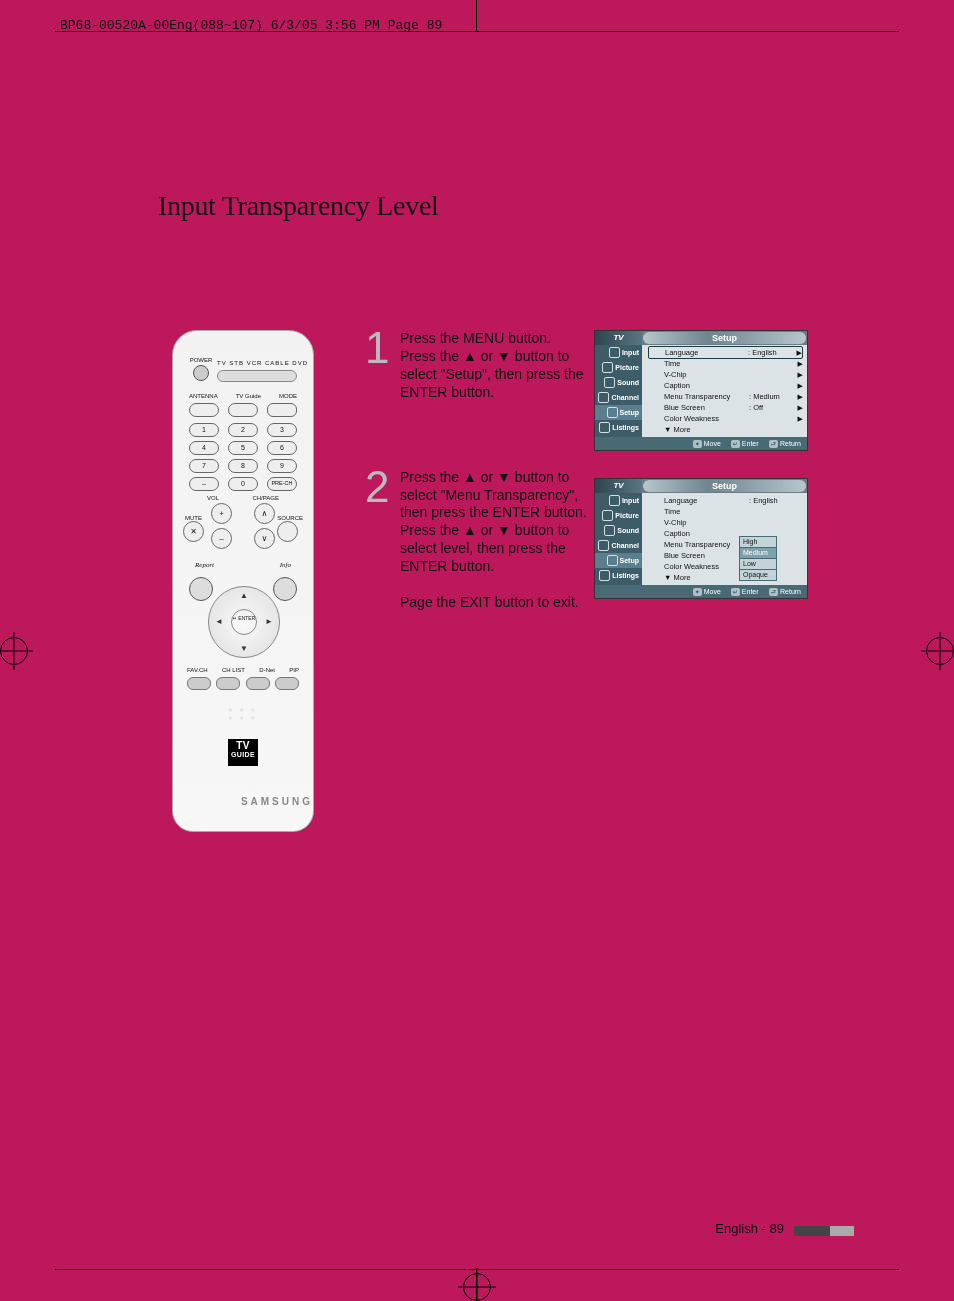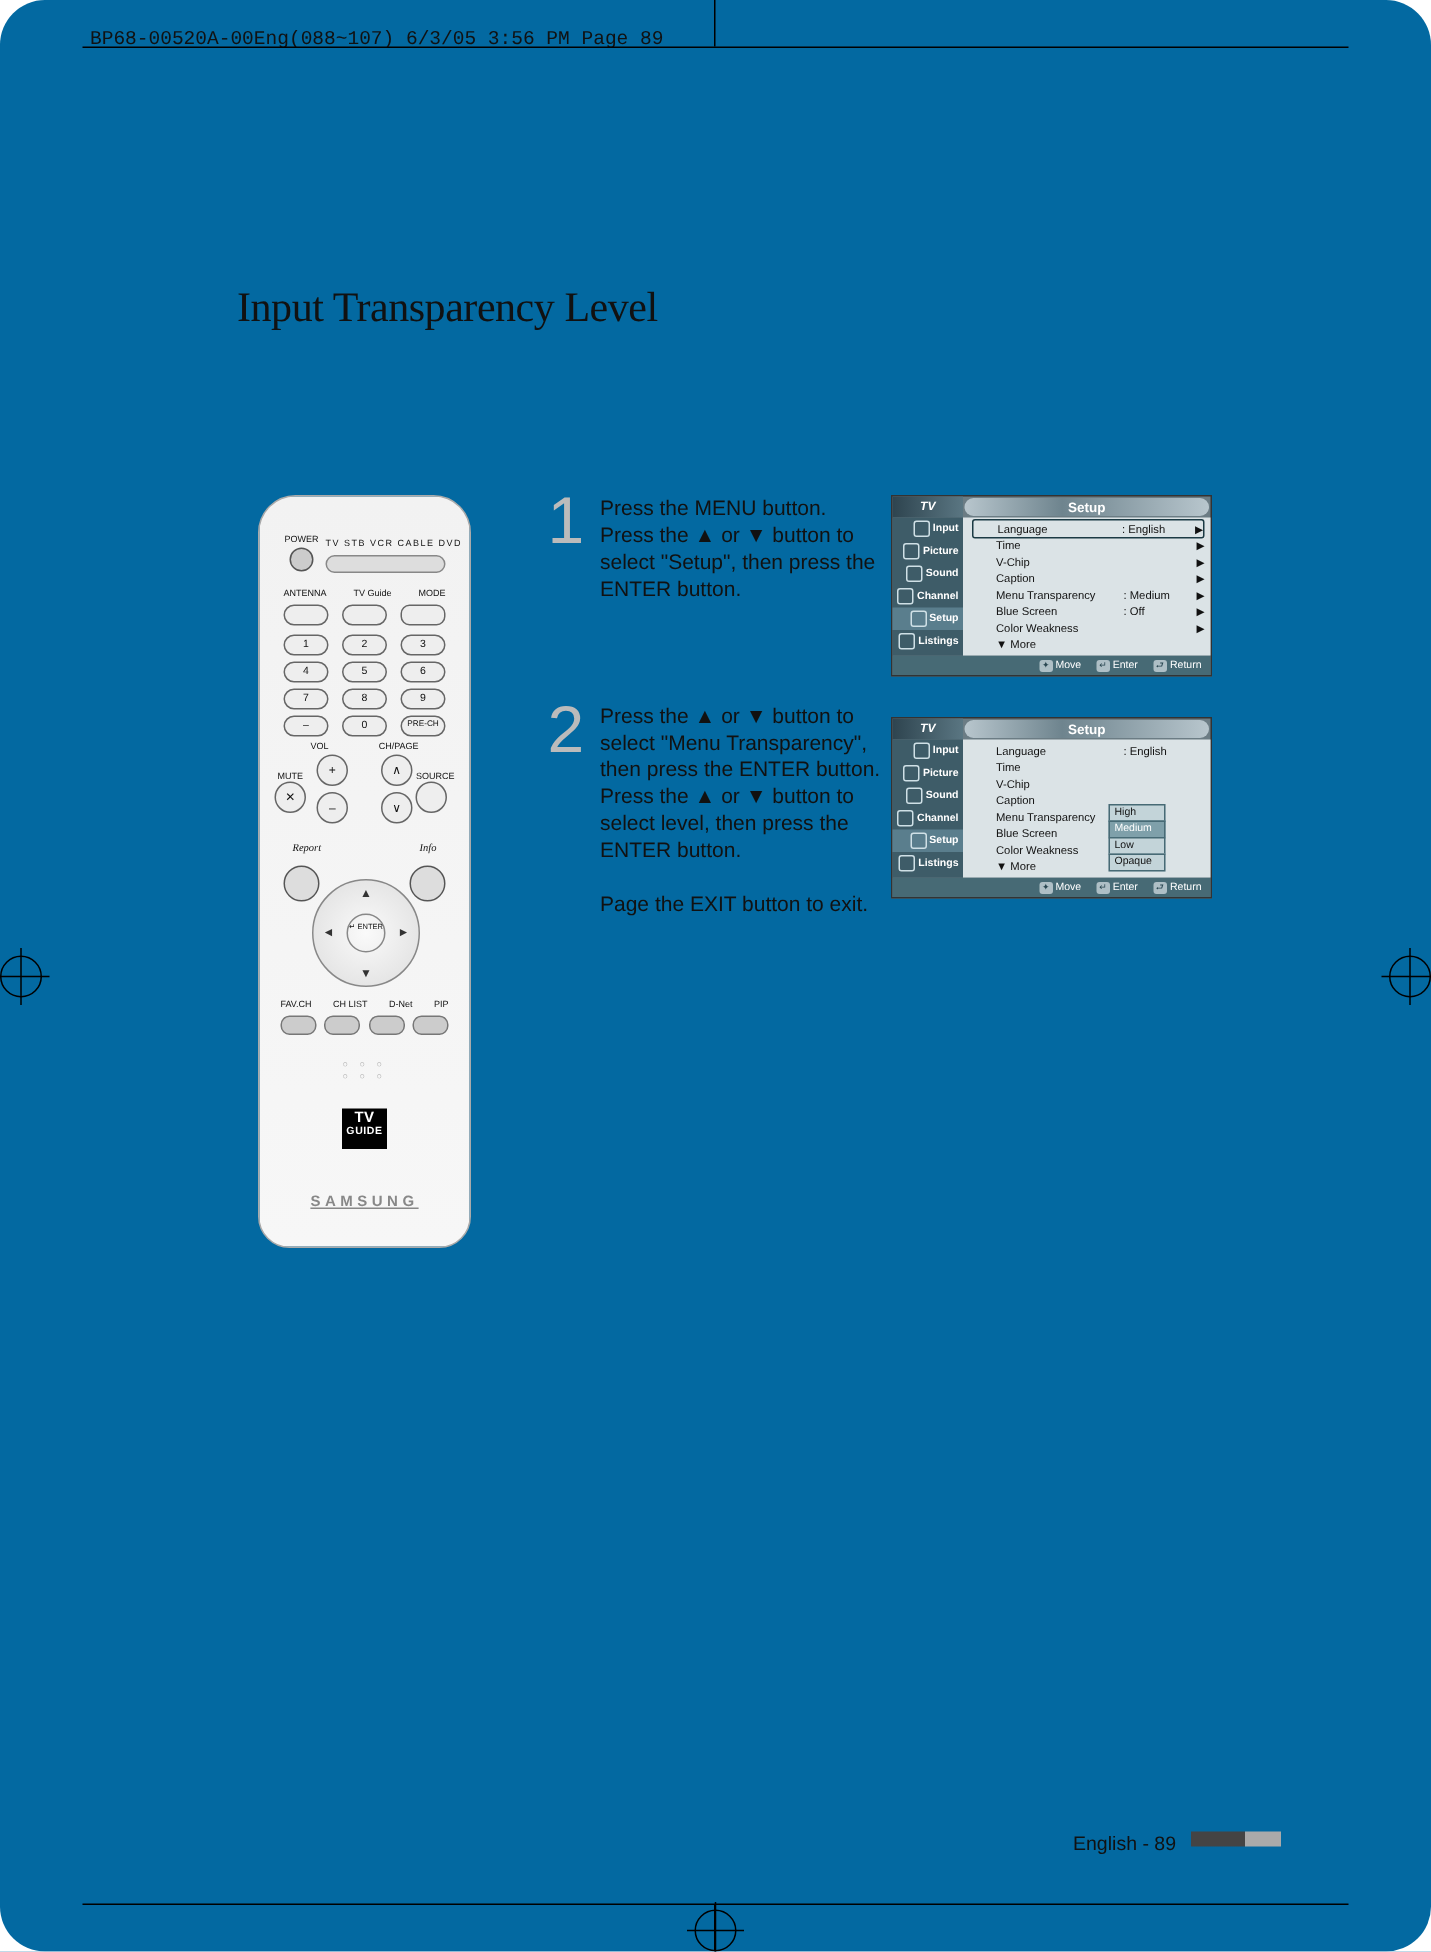--- a/index.html
+++ b/index.html
@@ -1,16 +1,16 @@
 <!DOCTYPE html>
 <html><head>
 <meta charset="utf-8">
 <style>
   html,body{margin:0;padding:0;background:#fff;font-family:Helvetica,Arial,sans-serif;color:#111;}
-  .page{position:relative;width:954px;height:1301px;margin:0 auto;background:#0369a1;border-radius:30px;}
+  .page{position:relative;width:954px;height:1301px;margin:0 auto;background:#be185d;}
   
   .crop{position:absolute;background:#000;}
   .crop.top{top:31px;left:55px;right:55px;height:1px;}
   .crop.top-v{top:0;left:476px;width:1px;height:31px;}
   .crop.bot{bottom:31px;left:55px;right:55px;height:1px;}
   .crop.bot-v{bottom:0;left:476px;width:1px;height:31px;}
   .reg{position:absolute;width:26px;height:26px;border:1px solid #000;border-radius:50%;}
   .reg::before,.reg::after{content:"";position:absolute;background:#000;}
   .reg::before{left:50%;top:-6px;bottom:-6px;width:1px;transform:translateX(-0.5px);}
   .reg::after{top:50%;left:-6px;right:-6px;height:1px;transform:translateY(-0.5px);}
@@ -46,21 +46,21 @@
   .remote .dpad .arr{position:absolute;font-size:8px;color:#333;}
   .remote .dpad .u{top:4px;left:31px;} .remote .dpad .d{bottom:4px;left:31px;}
   .remote .dpad .l{left:6px;top:30px;} .remote .dpad .r{right:6px;top:30px;}
   .remote .botlbls{position:absolute;top:336px;left:14px;right:14px;display:flex;justify-content:space-between;font-size:6px;}
   .remote .botrow{position:absolute;top:346px;left:14px;right:14px;display:flex;justify-content:space-between;}
   .remote .botrow .b{width:22px;height:11px;border:1px solid #777;border-radius:6px;background:#ccc;}
   .remote .dots{position:absolute;top:375px;left:0;right:0;text-align:center;font-size:6px;color:#aaa;letter-spacing:3px;line-height:8px;}
   .remote .tvg{position:absolute;top:408px;left:0;right:0;text-align:center;}
   .remote .tvg .box{display:inline-block;background:#000;color:#fff;font-size:10px;font-weight:700;padding:2px 3px 6px 3px;line-height:9px;letter-spacing:0.3px;position:relative;}
   .remote .tvg .box .g{font-size:7px;font-weight:700;letter-spacing:0.4px;position:relative;top:-1px;}
-  .remote .brand{position:absolute;bottom:24px;left:0;right:0;text-align:center;font-size:10px;letter-spacing:3px;color:#888;font-weight:700;text-decoration:underline;}
+  .remote .brand{position:absolute;bottom:24px;left:0;right:0;text-align:right;font-size:10px;letter-spacing:3px;color:#888;font-weight:700;}
   
   .steps{position:absolute;left:365px;top:330px;width:225px;}
   .step{position:relative;margin-bottom:22px;font-size:14px;line-height:1.28;}
   .step .num{position:absolute;left:0;top:-10px;font-size:44px;color:#bbb;font-family:"Helvetica Neue",Arial,sans-serif;font-weight:300;}
   .step .txt{margin-left:35px;}
   .exitline{margin-left:35px;font-size:14px;margin-top:18px;}
   
   .osd{position:absolute;left:594px;width:212px;border:1px solid #333;background:#6b7c84;font-size:8px;color:#fff;}
   .osd1{top:330px;} .osd2{top:478px;}
   .osd .hdr{display:flex;height:14px;}
@@ -76,21 +76,21 @@
   .osd .pane .row{display:flex;height:11px;align-items:center;font-size:7.5px;padding-left:16px;}
   .osd .pane .row .k{flex:1;} .osd .pane .row .v{width:46px;}
   .osd .pane .row .ar{width:8px;text-align:right;font-size:7px;}
   .osd .pane .row.boxed{border:1px solid #1b3a44;border-radius:2px;height:11px;margin:-1px 0;}
   .osd .opts{position:absolute;right:30px;top:58px;width:38px;}
   .osd .opts .o{height:10px;border:1px solid #476a75;background:#c3d4d9;font-size:7px;color:#111;padding-left:3px;line-height:10px;margin-top:-1px;}
   .osd .opts .o.sel{background:#7fa0aa;color:#fff;}
   .osd .foot{height:13px;background:#476a75;display:flex;justify-content:flex-end;align-items:center;gap:10px;padding-right:6px;font-size:7px;}
   .osd .foot .sym{display:inline-block;background:#aebfc6;color:#2a4752;border-radius:2px;padding:0 2px;margin-right:2px;font-size:6px;line-height:8px;}
   
-  .pagefoot{position:absolute;right:100px;bottom:65px;font-size:13px;display:flex;align-items:flex-start;gap:10px;}
+  .pagefoot{position:absolute;right:100px;bottom:65px;font-size:13px;display:flex;align-items:flex-end;gap:10px;}
   .pagefoot .bar{display:inline-block;width:60px;height:10px;background:linear-gradient(90deg,#444 0 60%,#aaa 60% 100%);}
 </style>
 </head>
 <body>
 
 <div class="page">
 
   <div class="slug">BP68-00520A-00Eng(088~107)  6/3/05  3:56 PM  Page 89</div>
   <div class="crop top"></div>
   <div class="crop top-v"></div>

